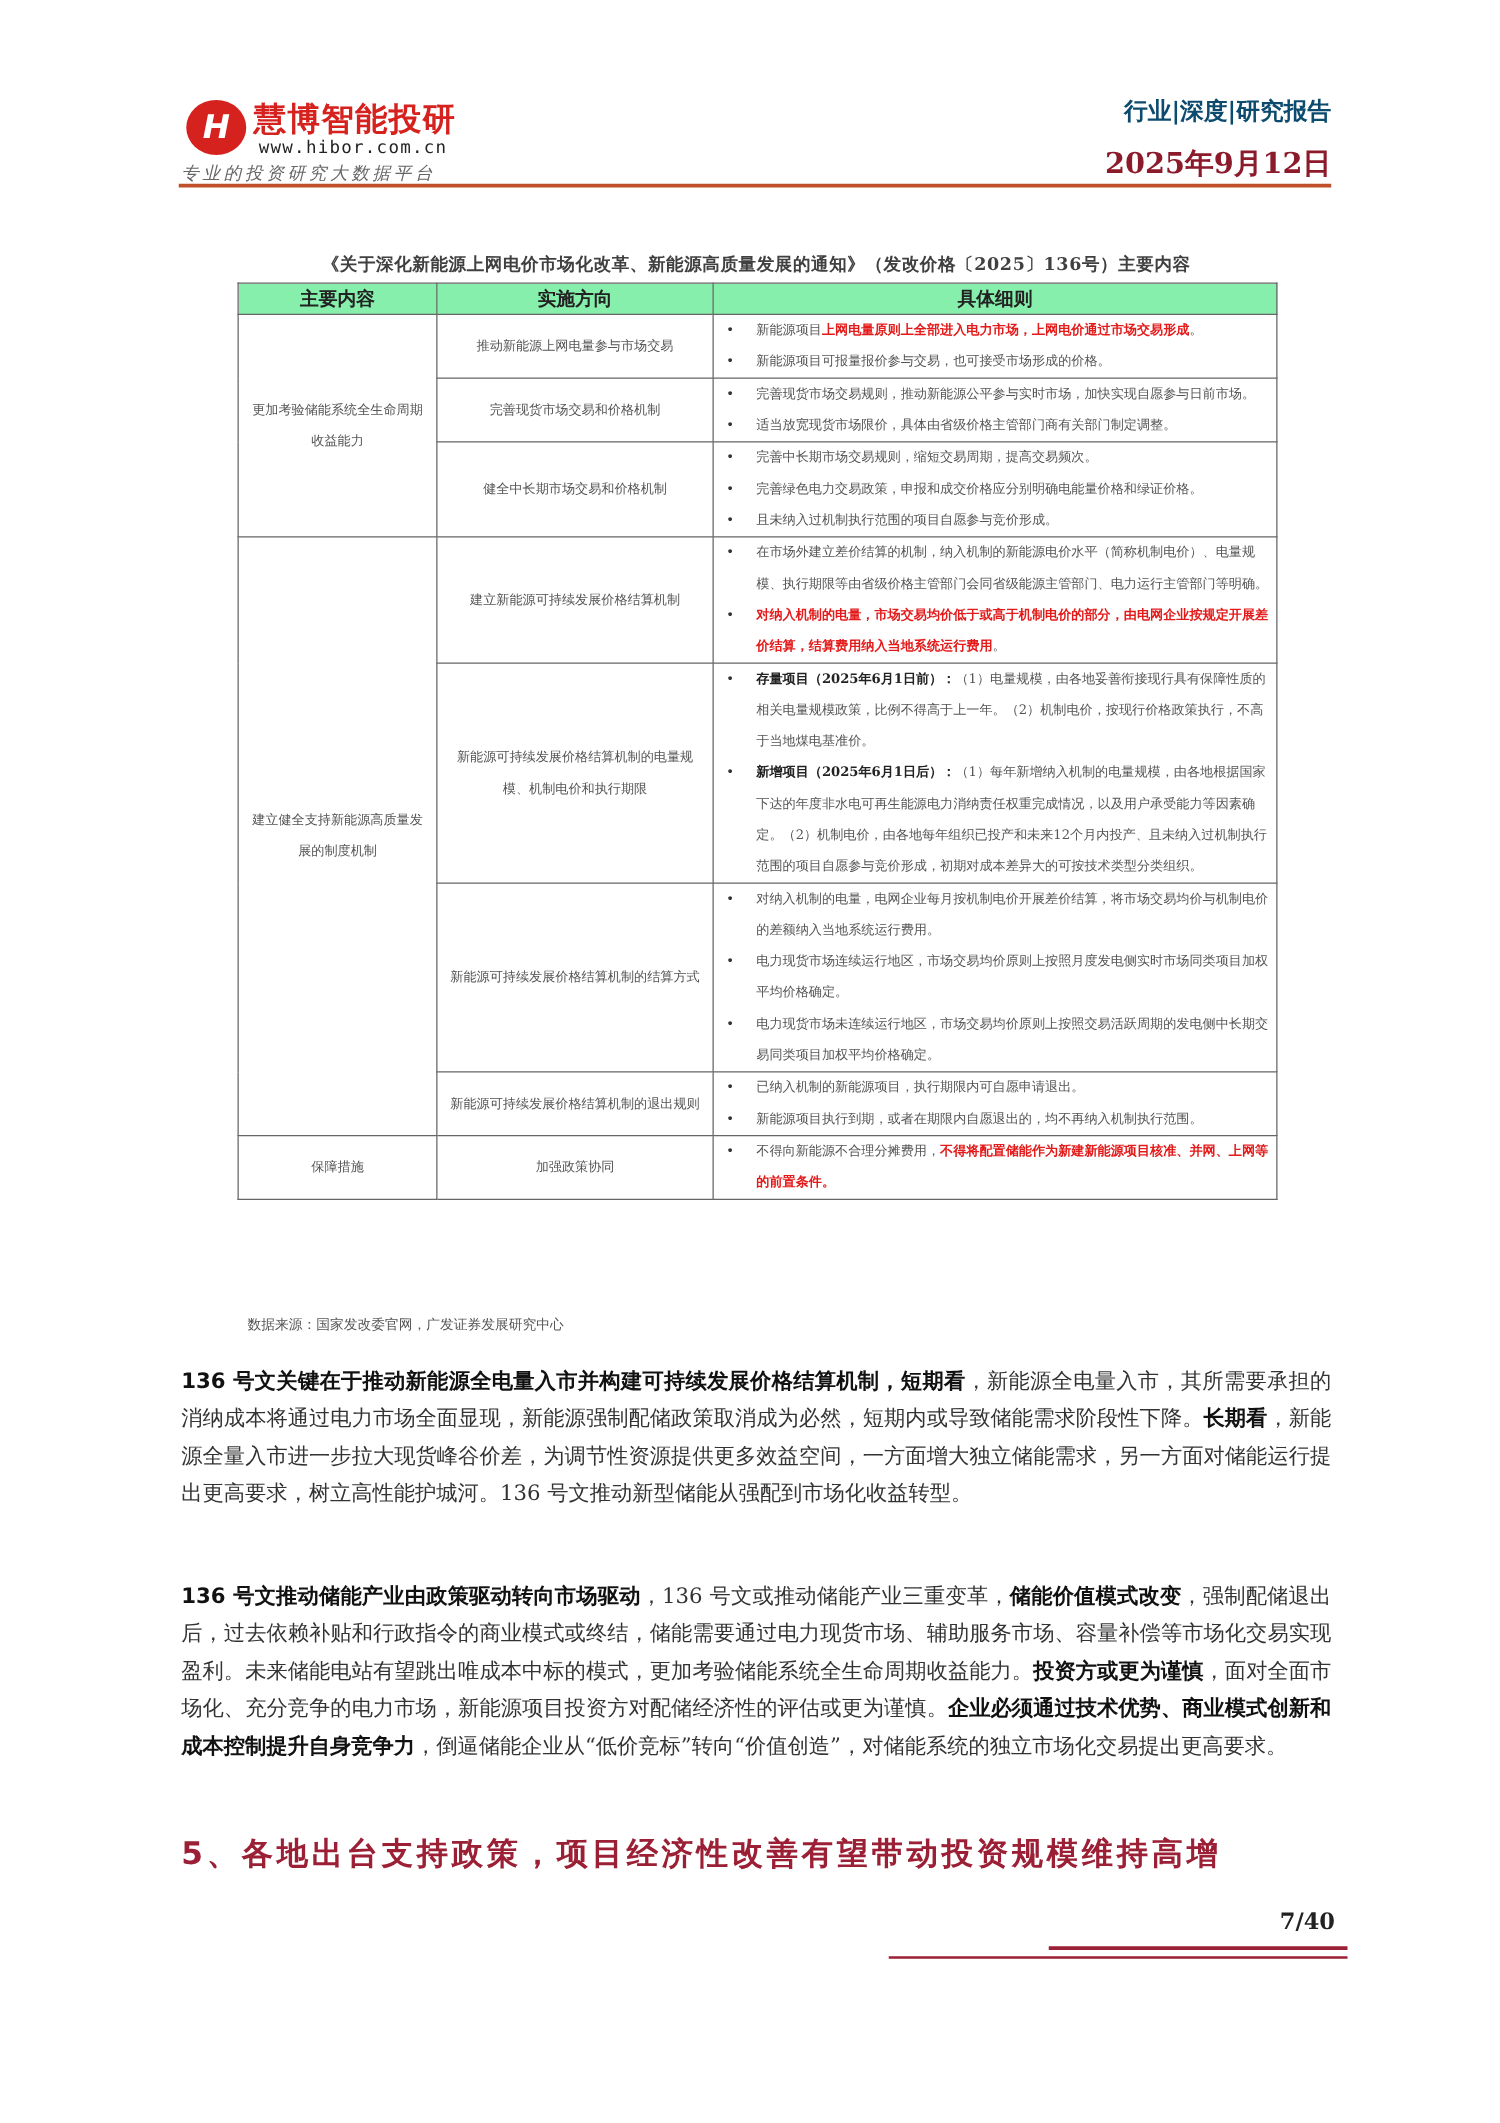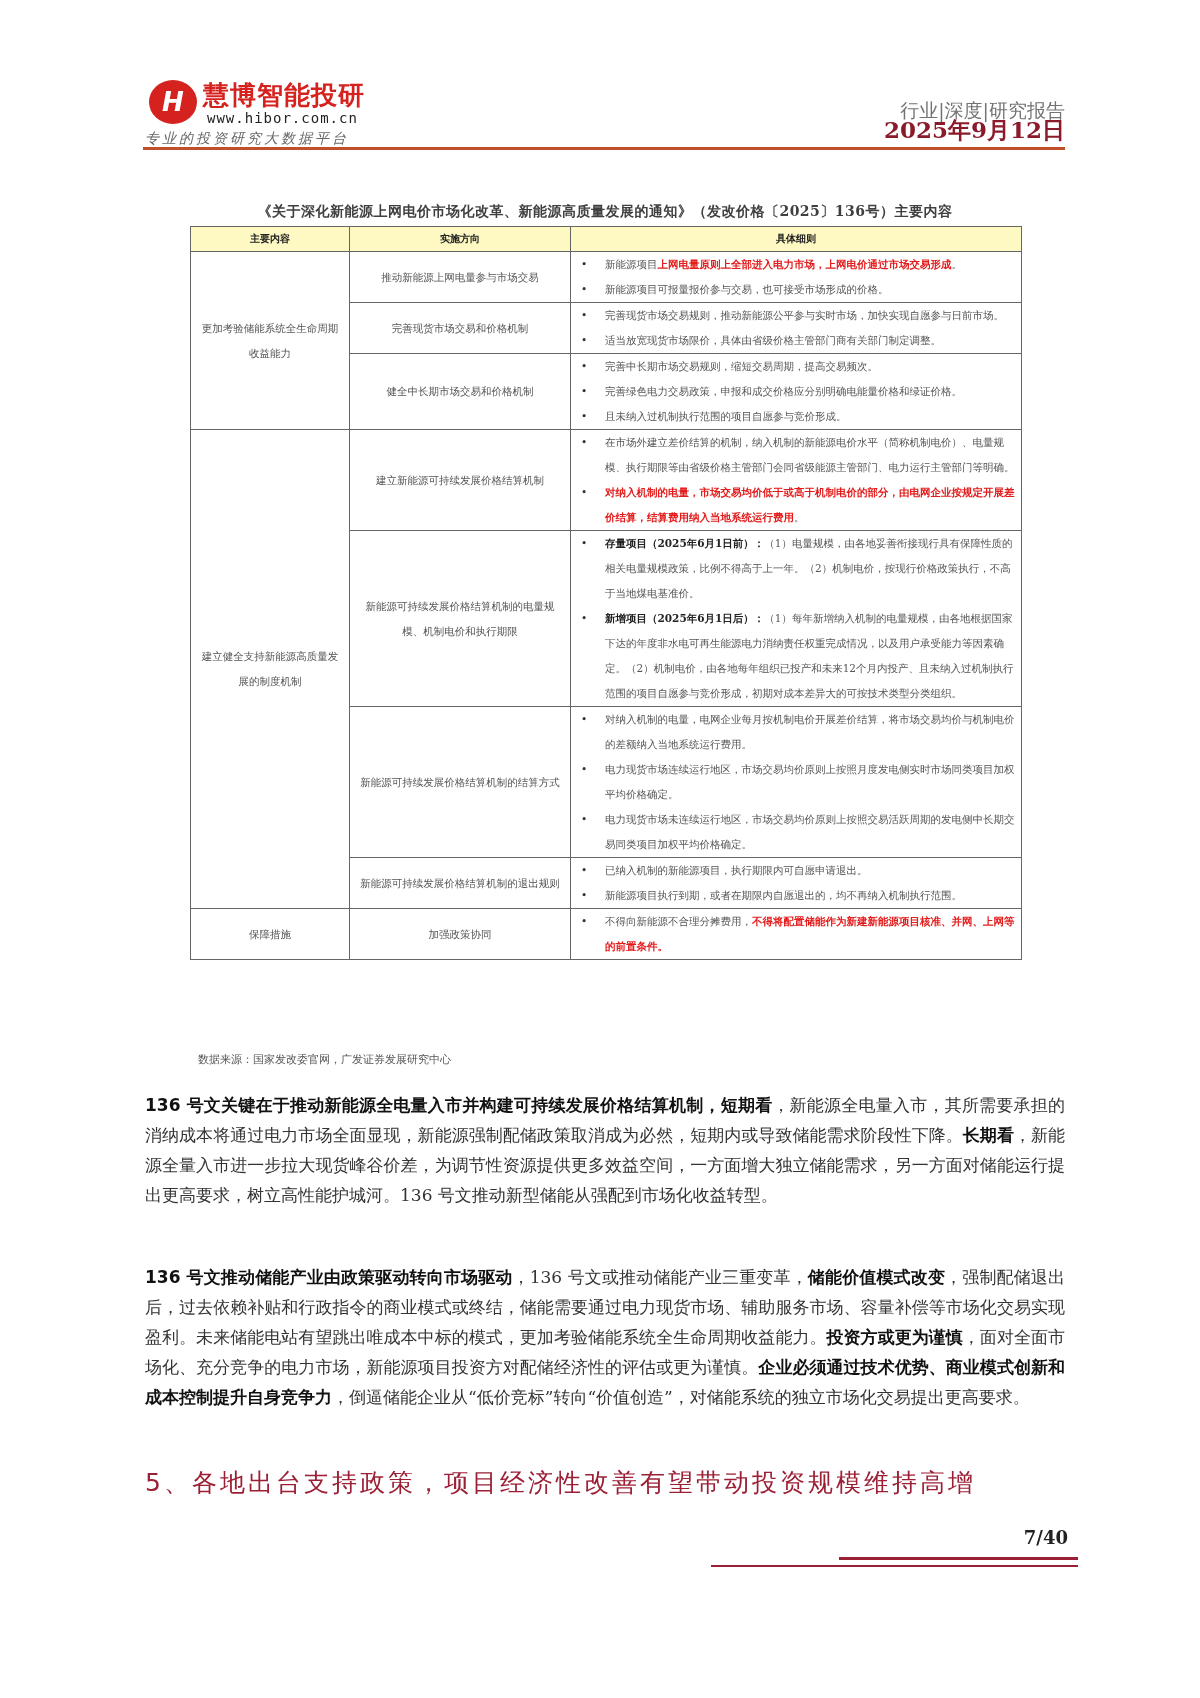--- a/index.html
+++ b/index.html
@@ -2,43 +2,43 @@
 <html><head>
 <meta charset="utf-8">
 <style>
   html, body { margin:0; padding:0; background:#ffffff; }
   body { width:1200px; height:1698px; position:relative; overflow:hidden; font-family:"DejaVu Serif", serif; color:#222; }
   .header { position:absolute; left:145px; top:70px; width:920px; height:80px; }
   .logo-circle { position:absolute; left:4px; top:10px; width:48px; height:44px; border-radius:50%; background:#d6221f; color:#fff; font-family:"DejaVu Sans", sans-serif; font-weight:bold; font-style:italic; font-size:26px; text-align:center; line-height:44px; }
   .logo-name { position:absolute; left:58px; top:8px; color:#d6221f; font-family:"DejaVu Sans", sans-serif; font-weight:bold; font-size:26px; letter-spacing:1px; }
   .logo-url { position:absolute; left:62px; top:40px; font-family:"DejaVu Sans Mono", monospace; font-size:14px; color:#222; letter-spacing:1px; }
   .logo-slogan { position:absolute; left:0px; top:60px; font-family:Liberation Serif, serif; font-style:italic; font-size:14px; color:#666; letter-spacing:3px; }
-  .report-type { position:absolute; right:0; top:28px; font-size:19px; font-weight:normal; color:#737373; }
+  .report-type { position:absolute; right:0; top:6px; font-size:19px; font-weight:bold; color:#0c4a6e; }
   .report-date { position:absolute; right:0; top:45px; font-size:23px; font-weight:bold; color:#8b1a2b;margin-left:12px; }
   .header-rule { position:absolute; left:143px; top:147px; width:922px; height:3px; background:#c0502a; }
 
   .table-title { position:absolute; left:190px; top:203px; width:830px; text-align:center; font-size:14px; font-weight:bold; color:#404040; letter-spacing:0.5px; }
   table.policy { position:absolute; left:190px; top:226px; width:832px; border-collapse:collapse; font-size:10.5px; color:#555; }
-  table.policy th { background:#fef9c3; border:1.5px solid #666; height:22px; font-size:10px; font-weight:bold; color:#222;margin-left:40px; }
+  table.policy th { background:#86efac; border:1.5px solid #666; height:22px; font-size:15px; font-weight:bold; color:#222;margin-left:40px; }
   table.policy td { border:1.5px solid #666; vertical-align:middle; line-height:25px; }
   td.c1 { width:142px; text-align:center; padding:0 8px; }
   td.c2 { width:200px; text-align:center; padding:0 10px; }
   td.c3 { padding:0 6px 0 0;margin-top:16px; }
   ul.rules { list-style:none; margin:0; padding:0; }
   ul.rules li { position:relative; padding-left:34px; }
   ul.rules li::before { content:"•"; position:absolute; left:10px; top:0; color:#333; }
   .red { color:#e41b1b; font-weight:bold; }
   .bold-dark { color:#222; font-weight:bold; }
   .source { position:absolute; left:198px; top:1052px; font-size:11px; color:#555; }
 
   .para { position:absolute; left:145px; width:920px; font-size:17px; line-height:30px; color:#333; text-align:justify; font-family:"DejaVu Serif", serif; }
   .para b { color:#111; font-family:"DejaVu Sans", sans-serif; }
   .p1 { top:1090px; }
   .p2 { top:1262px; }
-  .section-title { position:absolute; left:145px; top:1466px; font-family:"DejaVu Sans", sans-serif; font-weight:normal; font-size:25px; color:#9b1f35; letter-spacing:3px; }
+  .section-title { position:absolute; left:145px; top:1466px; font-family:"DejaVu Sans", sans-serif; font-weight:bold; font-size:25px; color:#9b1f35; letter-spacing:3px; }
   .page-num { position:absolute; right:132px; top:1527px; font-size:18px; font-weight:bold; color:#222; }
   .foot-line1 { position:absolute; left:839px; top:1557px; width:239px; height:3px; background:#9b1f35; }
   .foot-line2 { position:absolute; left:711px; top:1565px; width:367px; height:2px; background:#9b1f35; }
 </style>
 </head>
 <body>
 
 <div class="header">
   <div class="logo-circle">H</div>
   <div class="logo-name">慧博智能投研</div>

